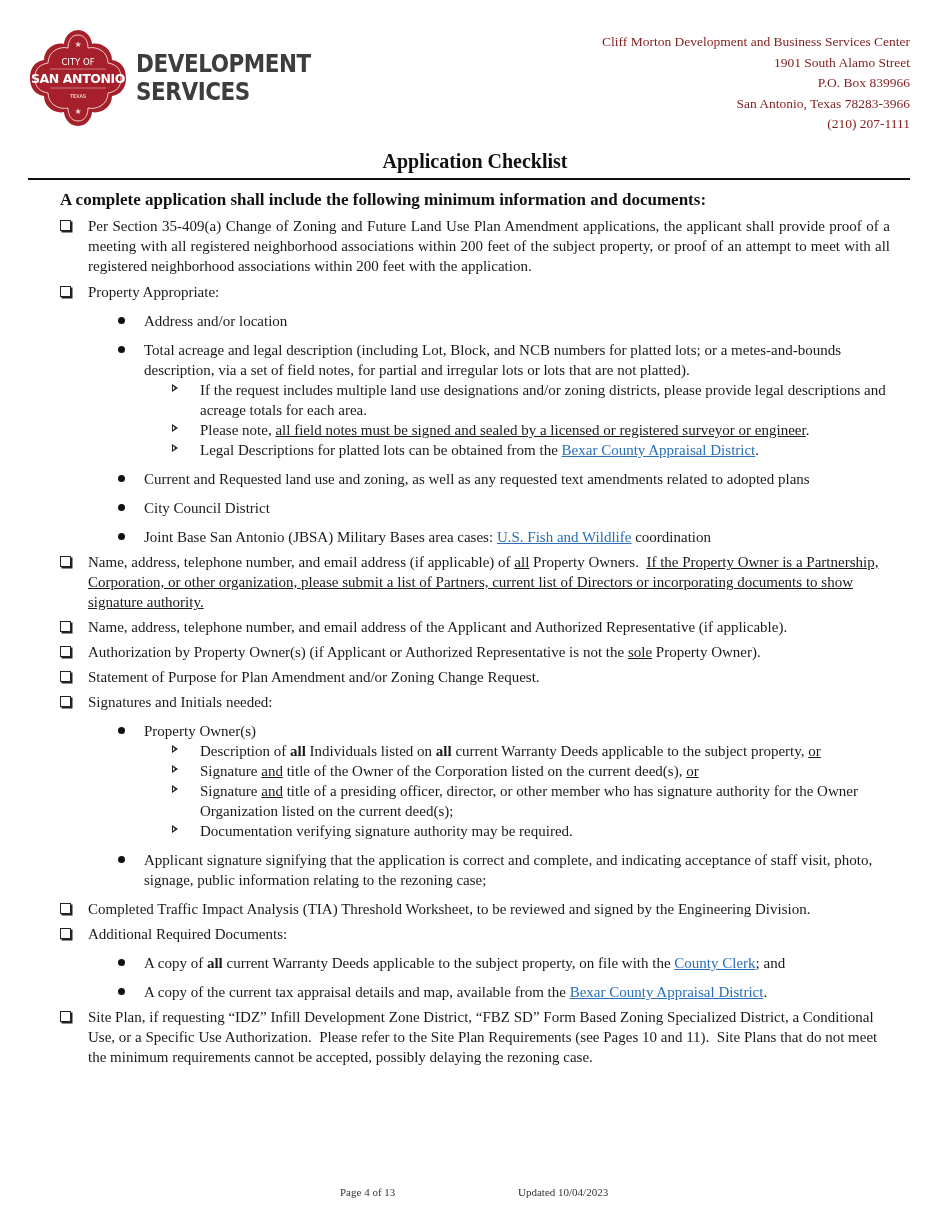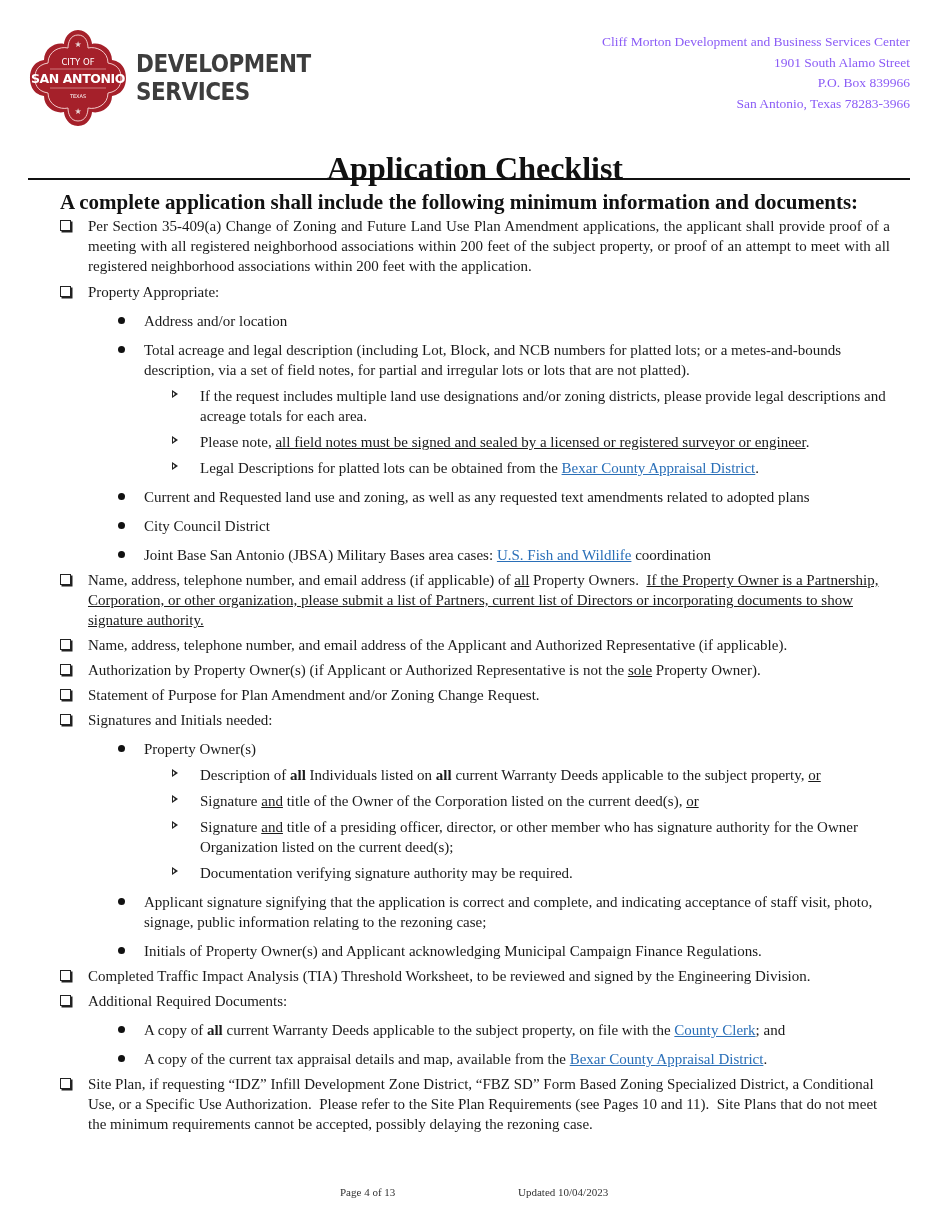--- a/index.html
+++ b/index.html
@@ -27,36 +27,36 @@
     line-height: 28px;
     letter-spacing: -0.5px;
     transform: scaleX(0.86);
     transform-origin: left center;
   }
   .address {
     position: absolute; right: 40px; top: 32px;
     text-align: right;
     font-size: 13.5px;
     line-height: 20.5px;
-    color: #8b5cf6;
+    color: #7f1d1d;
   }
   .title {
     position: absolute; left: 0; right: 0; top: 150px;
     text-align: center;
-    font-size: 32px;
+    font-size: 20px;
     font-weight: bold;
     color: #111;
   }
   .rule {
     position: absolute; left: 28px; right: 40px; top: 178px;
     height: 2px; background: #111;
   }
   .intro {
     position: absolute; left: 60px; top: 190px;
-    font-size: 21px; font-weight: bold; color: #111;
+    font-size: 17px; font-weight: bold; color: #111;
   }
   .content {
     position: absolute; left: 60px; top: 216px; width: 830px;
     font-size: 15px; line-height: 20px;
   }
   .item {
     position: relative;
     padding-left: 28px;
     margin-bottom: 5px;
     text-align: justify;
@@ -76,21 +76,21 @@
     margin-bottom: 9px;
   }
   .dot {
     position: absolute; left: 58px; top: 6px;
     width: 7px; height: 7px; border-radius: 50%;
     background: #111;
   }
   .subsub {
     position: relative;
     padding-left: 140px;
-    margin-top: 6px;
+    margin-top: 0;
   }
   .tri {
     position: absolute; left: 112px; top: 4px;
     width: 0; height: 0;
     border-top: 4.5px solid transparent;
     border-bottom: 4.5px solid transparent;
     border-left: 6px solid #222;
   }
   .tri::after {
     content: ""; position: absolute; left: -5px; top: -2px;
@@ -130,20 +130,21 @@
     <div>DEVELOPMENT</div>
     <div>SERVICES</div>
   </div>
 </div>
 
 <div class="address">
   <div>Cliff Morton Development and Business Services Center</div>
   <div>1901 South Alamo Street</div>
   <div>P.O. Box 839966</div>
   <div>San Antonio, Texas  78283-3966</div>
+  <div>(210) 207-1111</div>
 </div>
 
 <div class="title">Application Checklist</div>
 <div class="rule"></div>
 <div class="intro">A complete application shall include the following minimum information and documents:</div>
 
 <div class="content">
 
   <div class="item">
     <span class="cb"></span>
@@ -227,24 +228,20 @@
       </div>
       <div class="subsub" style="margin-left:-84px;">
         <span class="tri"></span>
         <span>Documentation verifying signature authority may be required.</span>
       </div>
     </div>
     <div class="sub" style="margin-left:-28px;">
       <span class="dot"></span>
       <span>Applicant signature signifying that the application is correct and complete, and indicating acceptance of staff visit, photo, signage, public information relating to the rezoning case;</span>
     </div>
-    <div class="sub" style="margin-left:-28px; margin-bottom:4px;">
-      <span class="dot"></span>
-      <span>Initials of Property Owner(s) and Applicant acknowledging Municipal Campaign Finance Regulations.</span>
-    </div>
   </div>
 
   <div class="item left">
     <span class="cb"></span>
     <span>Completed Traffic Impact Analysis (TIA) Threshold Worksheet, to be reviewed and signed by the Engineering Division.</span>
   </div>
 
   <div class="item left">
     <span class="cb"></span>
     <span>Additional Required Documents:</span>

